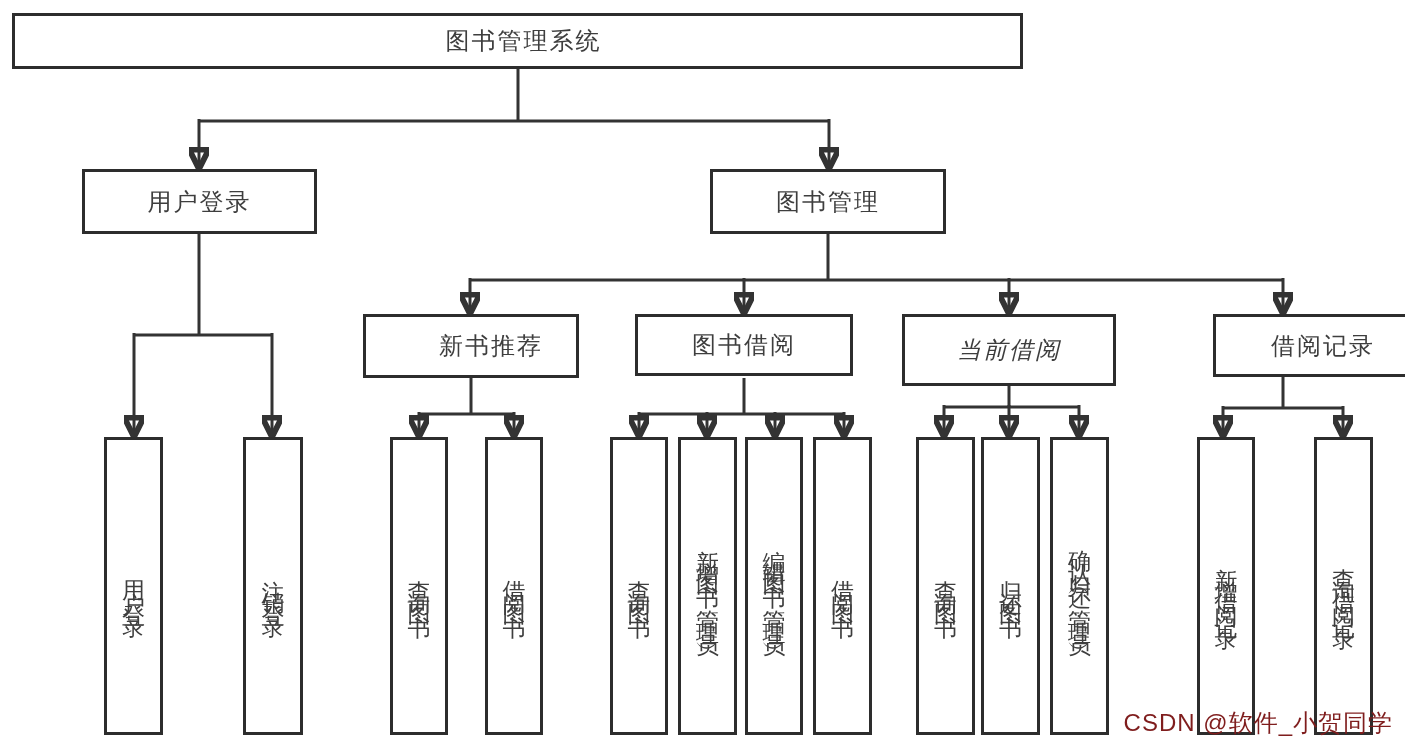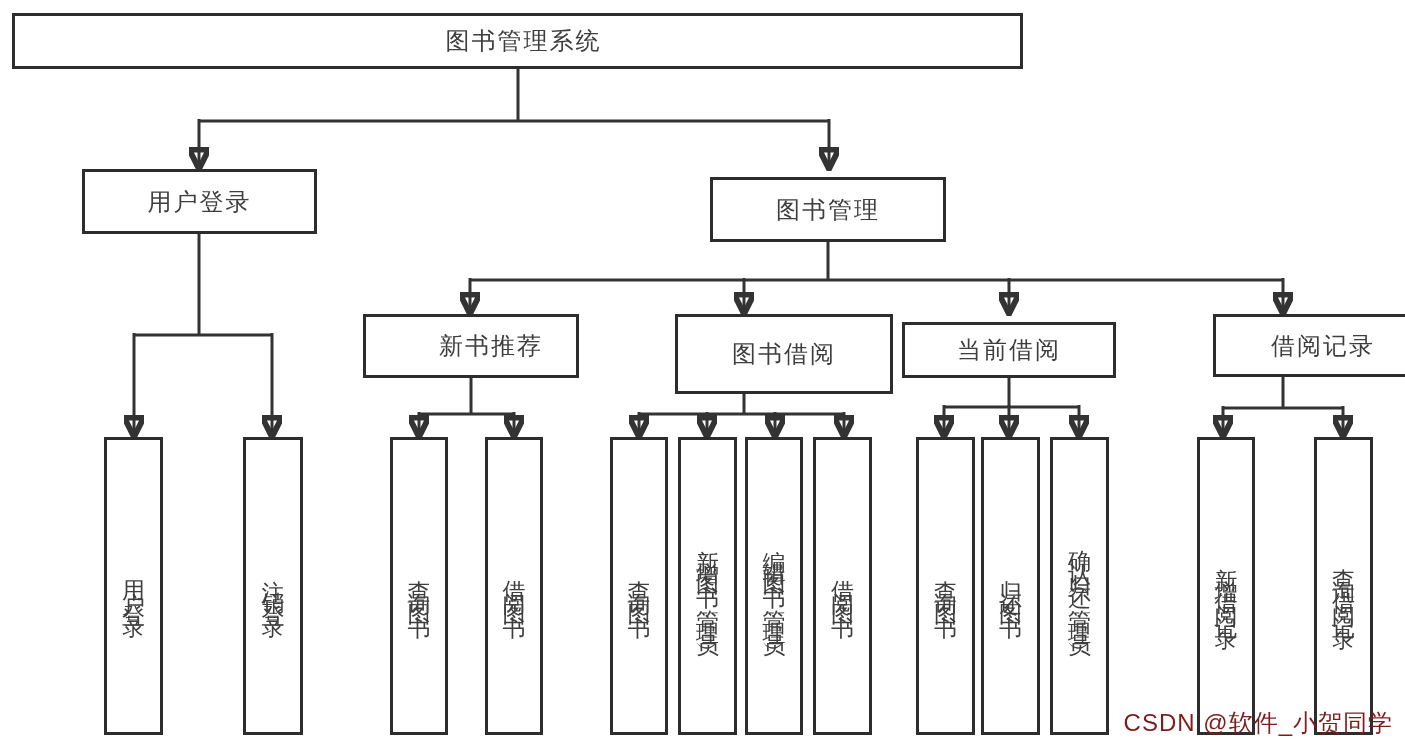--- a/index.html
+++ b/index.html
@@ -100,25 +100,25 @@
     <g>
       <path d="M1283,377 L1283,408 M1223,408 L1343,408"></path>
       <line x1="1223" y1="406" x2="1223" y2="437" marker-end="url(#arrow)"></line>
       <line x1="1343" y1="406" x2="1343" y2="437" marker-end="url(#arrow)"></line>
     </g>
   </svg>
 
   <div class="node" style="left:12px; top:13px; width:1011px; height:56px;padding-left:12px;">图书管理系统</div>
 
   <div class="node" style="left:82px; top:169px; width:235px; height:65px;">用户登录</div>
-  <div class="node" style="left:710px; top:169px; width:236px; height:65px;margin-top:8px;">图书管理</div>
+  <div class="node" style="left:710px; top:169px; width:236px; height:65px;">图书管理</div>
 
   <div class="node" style="left:363px; top:314px; width:216px; height:64px;padding-left:40px;">新书推荐</div>
-  <div class="node" style="left:635px; top:314px; width:218px; height:80px;margin-left:40px;">图书借阅</div>
-  <div class="node" style="left:902px; top:322px; width:214px; height:56px;">当前借阅</div>
+  <div class="node" style="left:635px; top:314px; width:218px; height:62px;">图书借阅</div>
+  <div class="node" style="left:902px; top:314px; width:214px; height:72px;font-style:italic;">当前借阅</div>
   <div class="node" style="left:1173px; top:314px; width:220px; height:63px;margin-left:40px;">借阅记录</div>
 
   <div class="node v" style="left:104px; top:437px; width:59px; height:298px;">用户登录</div>
   <div class="node v" style="left:243px; top:437px; width:60px; height:298px;">注销登录</div>
 
   <div class="node v" style="left:390px; top:437px; width:58px; height:298px;">查询图书</div>
   <div class="node v" style="left:485px; top:437px; width:58px; height:298px;">借阅图书</div>
 
   <div class="node v" style="left:610px; top:437px; width:58px; height:298px;">查询图书</div>
   <div class="node v" style="left:678px; top:437px; width:59px; height:298px;">新增图书（管理员）</div>

